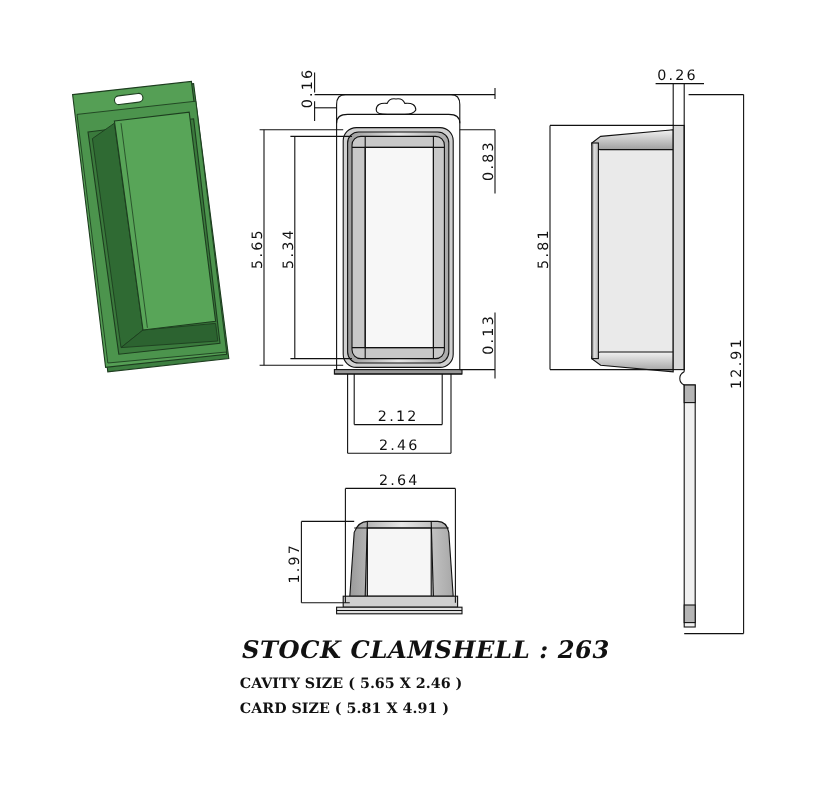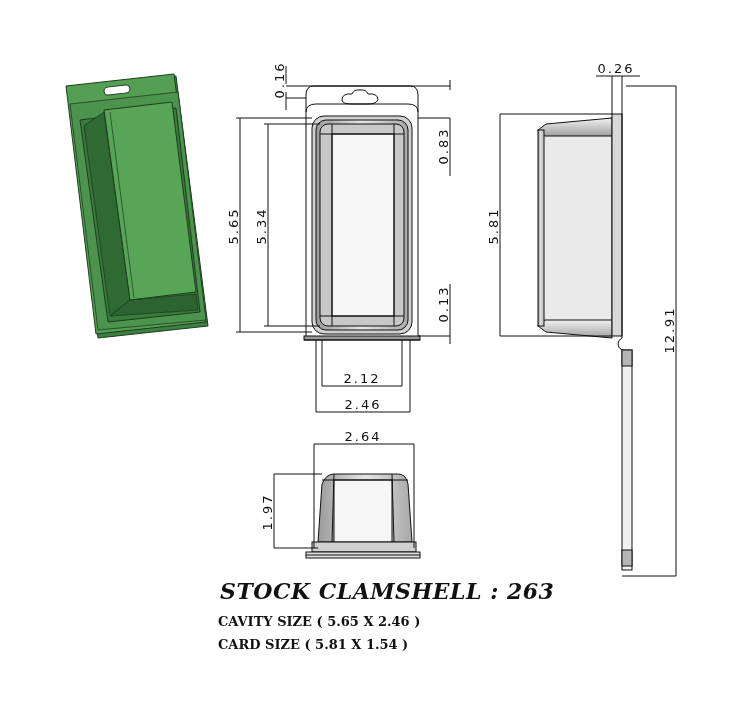--- a/index.html
+++ b/index.html
@@ -128,13 +128,13 @@
     <line x1="274" y1="474" x2="322" y2="474"></line>
     <line x1="274" y1="548" x2="318" y2="548"></line>
     <line x1="274" y1="474" x2="274" y2="548"></line>
   </g>
   <text class="dim" x="363" y="441" text-anchor="middle">2.64</text>
   <text class="dim" transform="translate(272,512) rotate(-90)" text-anchor="middle">1.97</text>
 </svg>
 
 <div class="title">STOCK CLAMSHELL : 263</div>
 <div class="sub sub1">CAVITY SIZE ( 5.65 X 2.46 )</div>
-<div class="sub sub2">CARD SIZE ( 5.81 X 1.54 )</div>
+<div class="sub sub2">CARD SIZE ( 5.81 X 4.91 )</div>
 
 </body></html>

